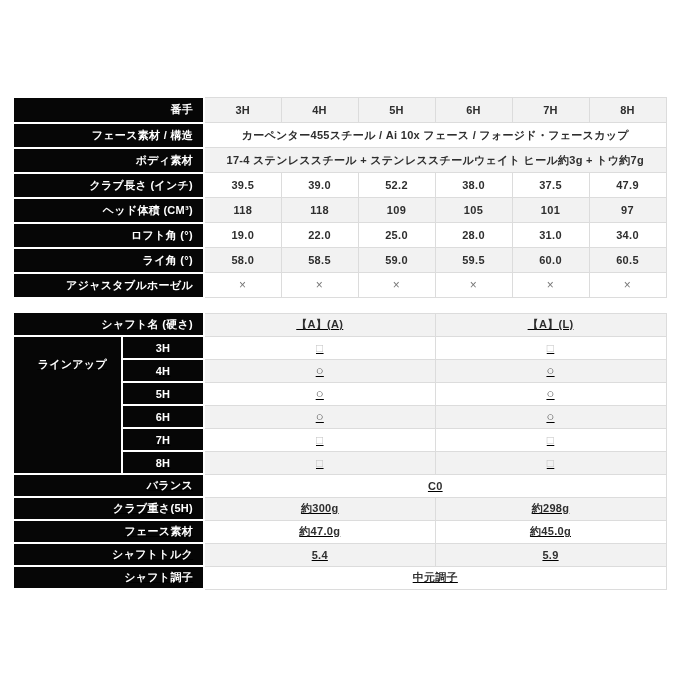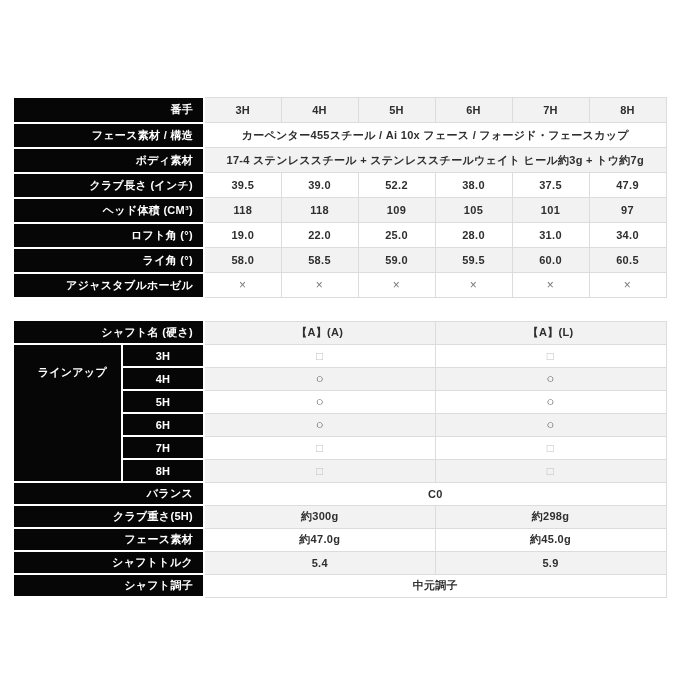--- a/index.html
+++ b/index.html
@@ -7,21 +7,21 @@
     width:680px;height:680px;background:#ffffff;
     font-family:"Liberation Sans","DejaVu Sans",sans-serif;
     -webkit-font-smoothing:antialiased;
   }
   .page{width:680px;height:680px;overflow:hidden;}
   .tables{margin:97px 14px 0 14px;width:652px;}
 
   table{border-collapse:collapse;table-layout:fixed;width:652px;}
   .t1 tr{height:25px;}
   .t2 tr{height:23px;}
-  .t2{margin-top:22px;}
+  .t2{margin-top:14px;text-decoration:underline;}
 
   td.lbl{
     background:#060606;color:#ffffff;
     font-size:11px;font-weight:bold;letter-spacing:.3px;
     text-align:right;padding:0 10px 0 2px;
     border-bottom:2px solid #ffffff;border-right:2px solid #ffffff;
     white-space:nowrap;overflow:hidden;
   }
   td.lbl.lineup{
     vertical-align:top;padding-top:20px;padding-right:14px;

